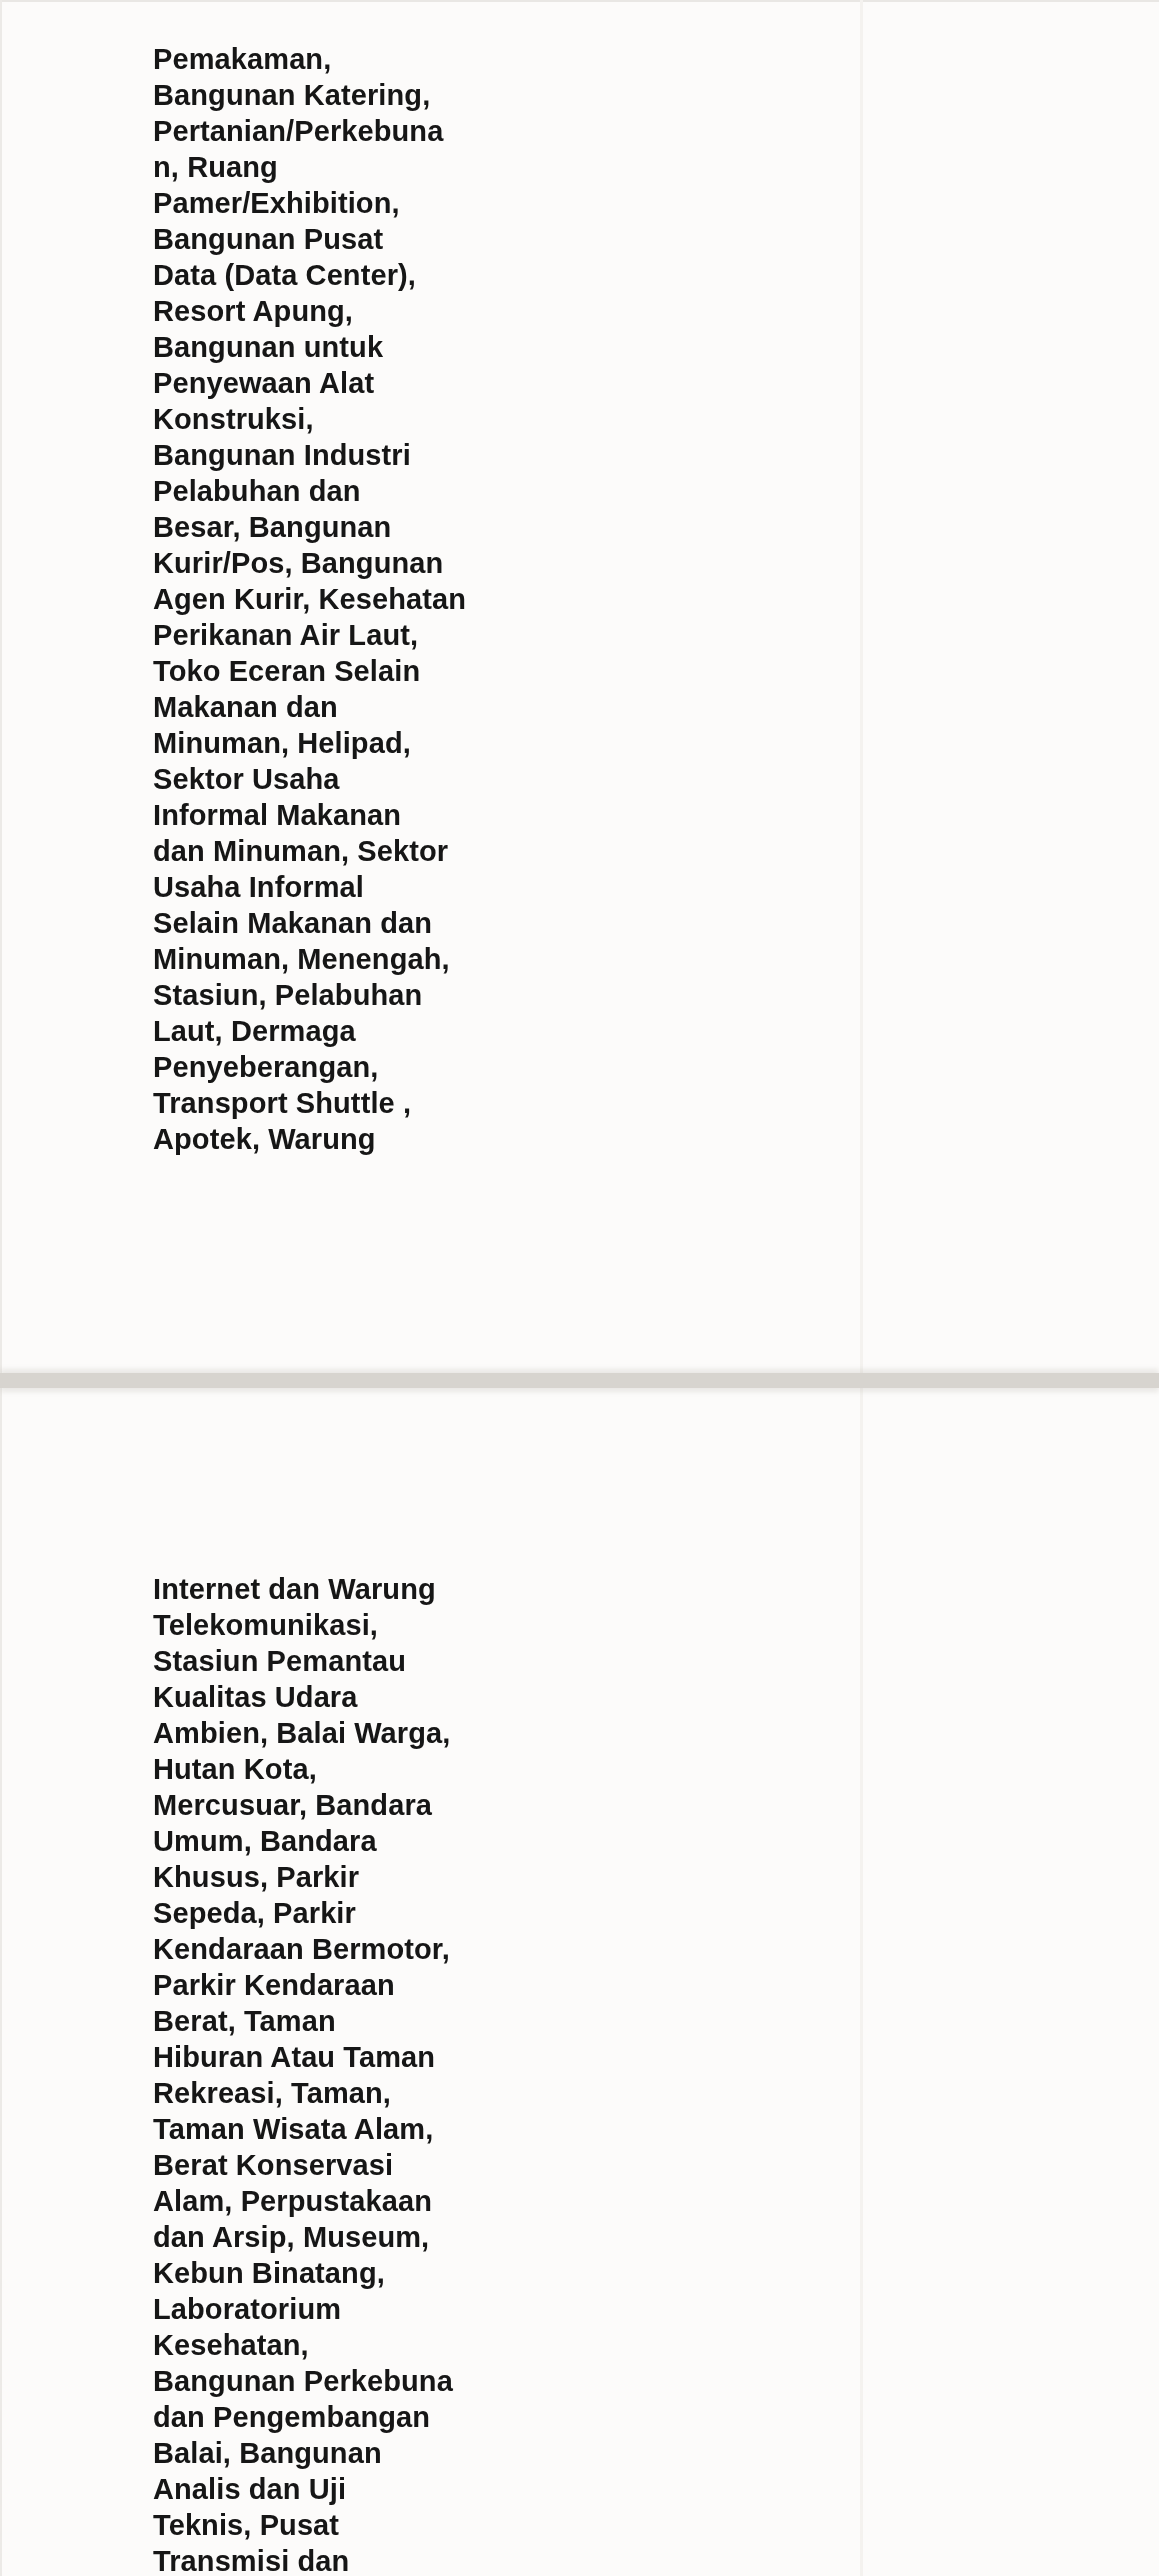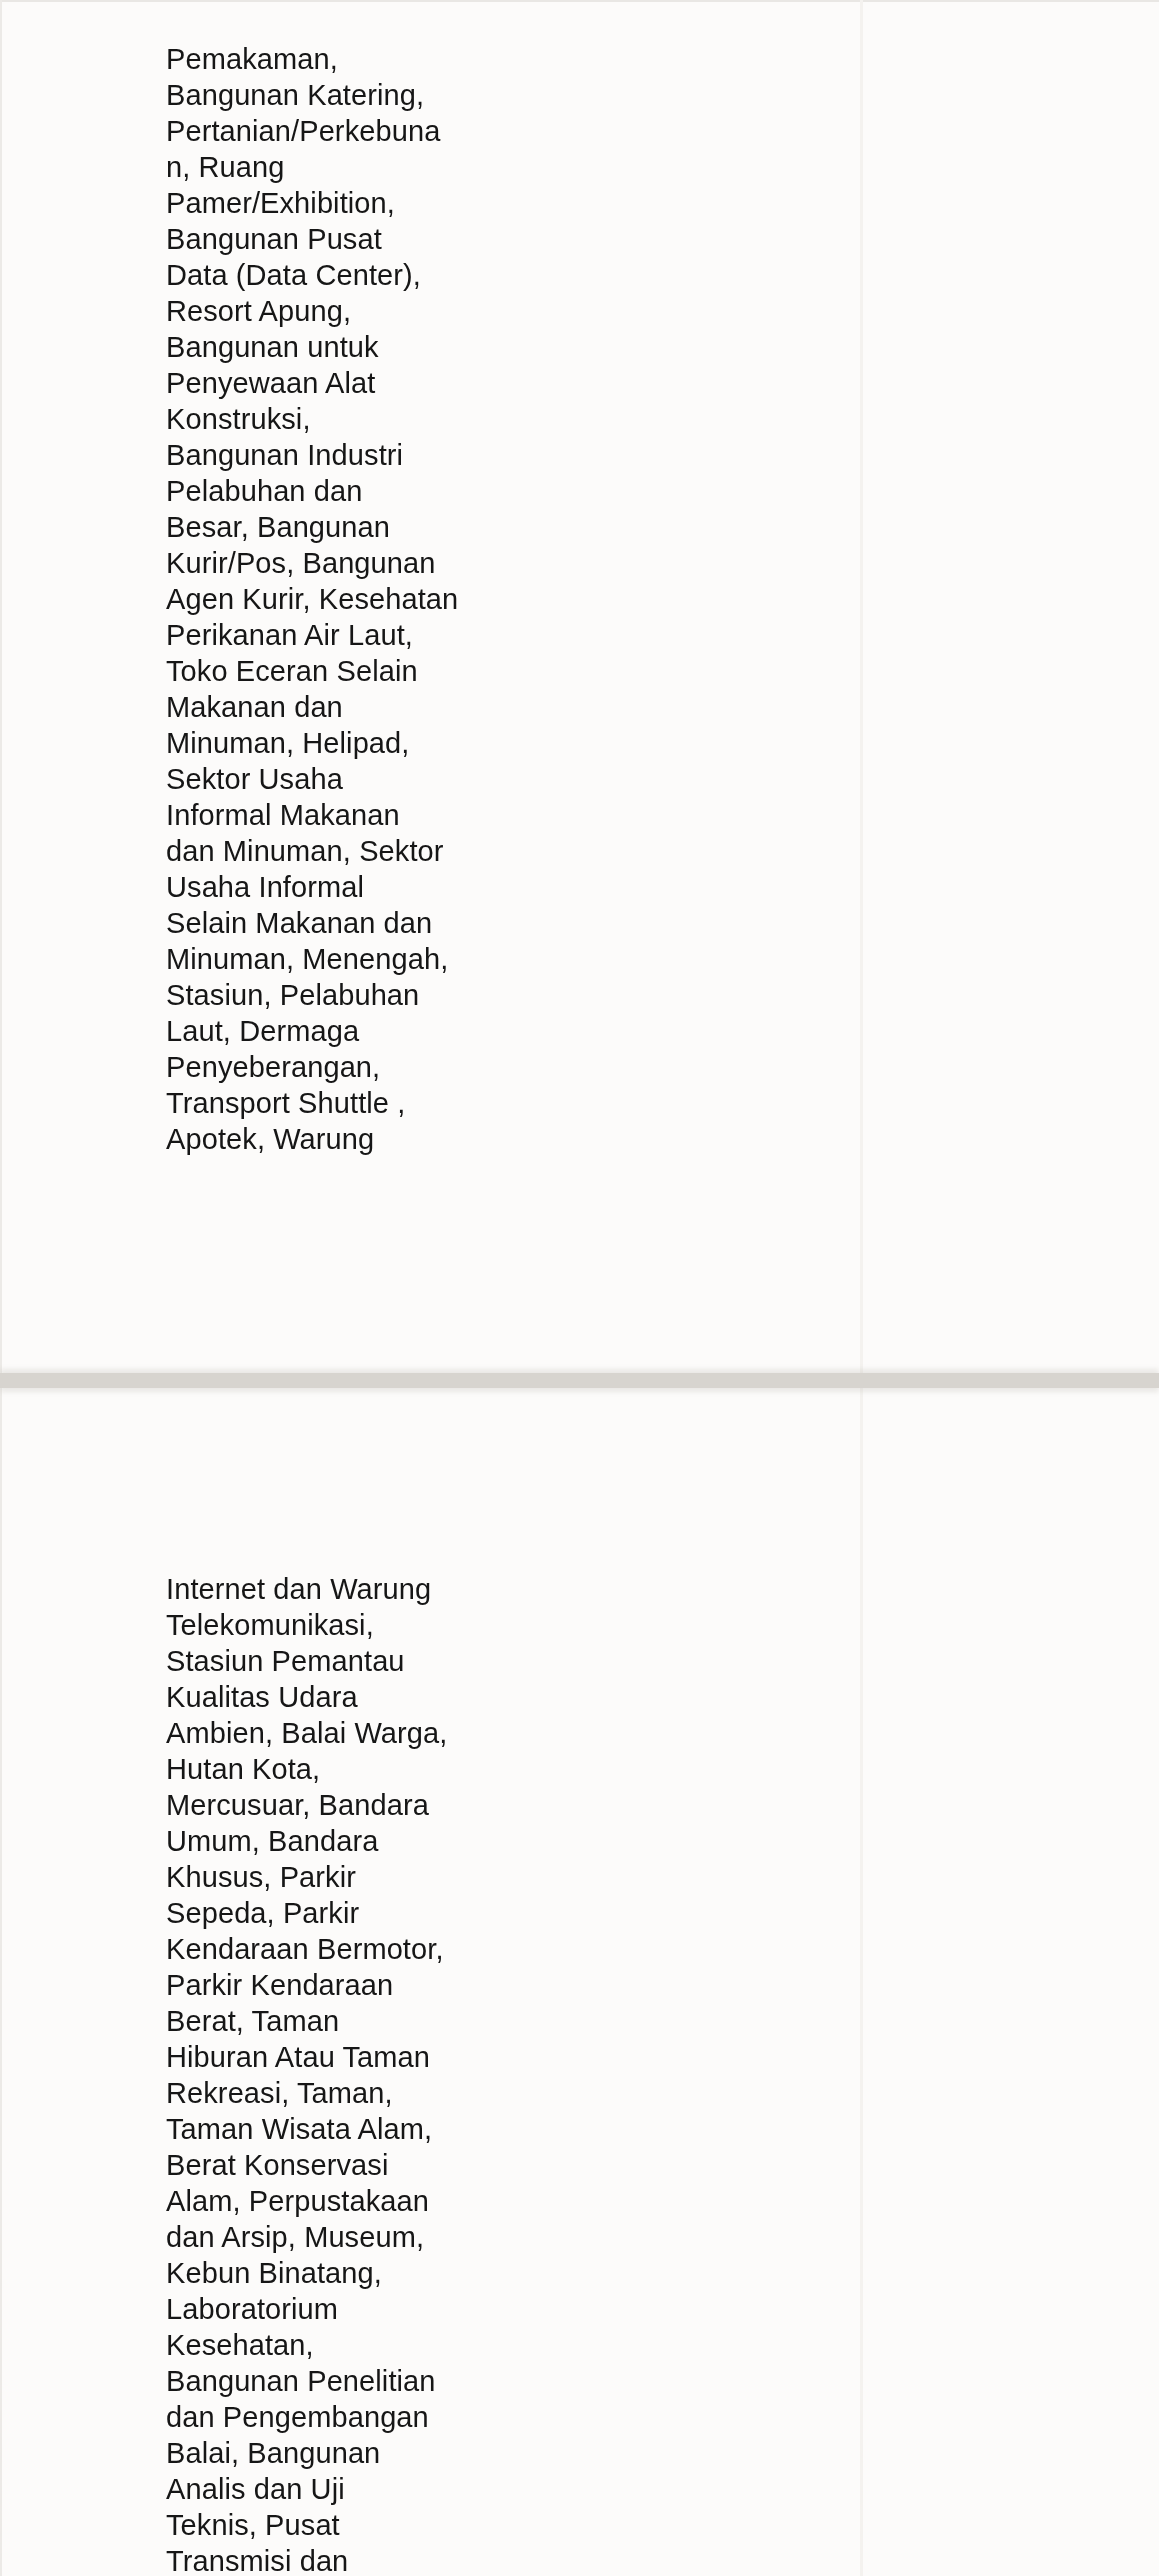--- a/index.html
+++ b/index.html
@@ -34,25 +34,25 @@
   }
   .section-divider {
     position: absolute;
     left: 0; top: 1373px;
     width: 1159px; height: 14.5px;
     background: var(--divider, #d7d4cf);
     box-shadow: 0 -4px 5.6px rgba(190,186,180,0.28), 0 4px 5.6px rgba(190,186,180,0.28);
   }
   .text-block {
     position: absolute;
-    left: 166px;
+    left: 153px;
     width: 306px;
     font-size: 29px;
     line-height: 36px;
-    font-weight: 400;
+    font-weight: 700;
     color: var(--text-color, #161616);
     letter-spacing: 0.1px;
   }
   .text-block .text-line {
     white-space: pre;
   }
   #block1 { top: 41px; }
   #block2 { top: 1571px; }
 </style>
 </head>
@@ -114,20 +114,20 @@
     <div class="text-line">Berat, Taman</div>
     <div class="text-line">Hiburan Atau Taman</div>
     <div class="text-line">Rekreasi, Taman,</div>
     <div class="text-line">Taman Wisata Alam,</div>
     <div class="text-line">Berat Konservasi</div>
     <div class="text-line">Alam, Perpustakaan</div>
     <div class="text-line">dan Arsip, Museum,</div>
     <div class="text-line">Kebun Binatang,</div>
     <div class="text-line">Laboratorium</div>
     <div class="text-line">Kesehatan,</div>
-    <div class="text-line">Bangunan Penelitian</div>
+    <div class="text-line">Bangunan Perkebuna</div>
     <div class="text-line">dan Pengembangan</div>
     <div class="text-line">Balai, Bangunan</div>
     <div class="text-line">Analis dan Uji</div>
     <div class="text-line">Teknis, Pusat</div>
     <div class="text-line">Transmisi dan</div>
   </div>
 
 
 </body></html>

